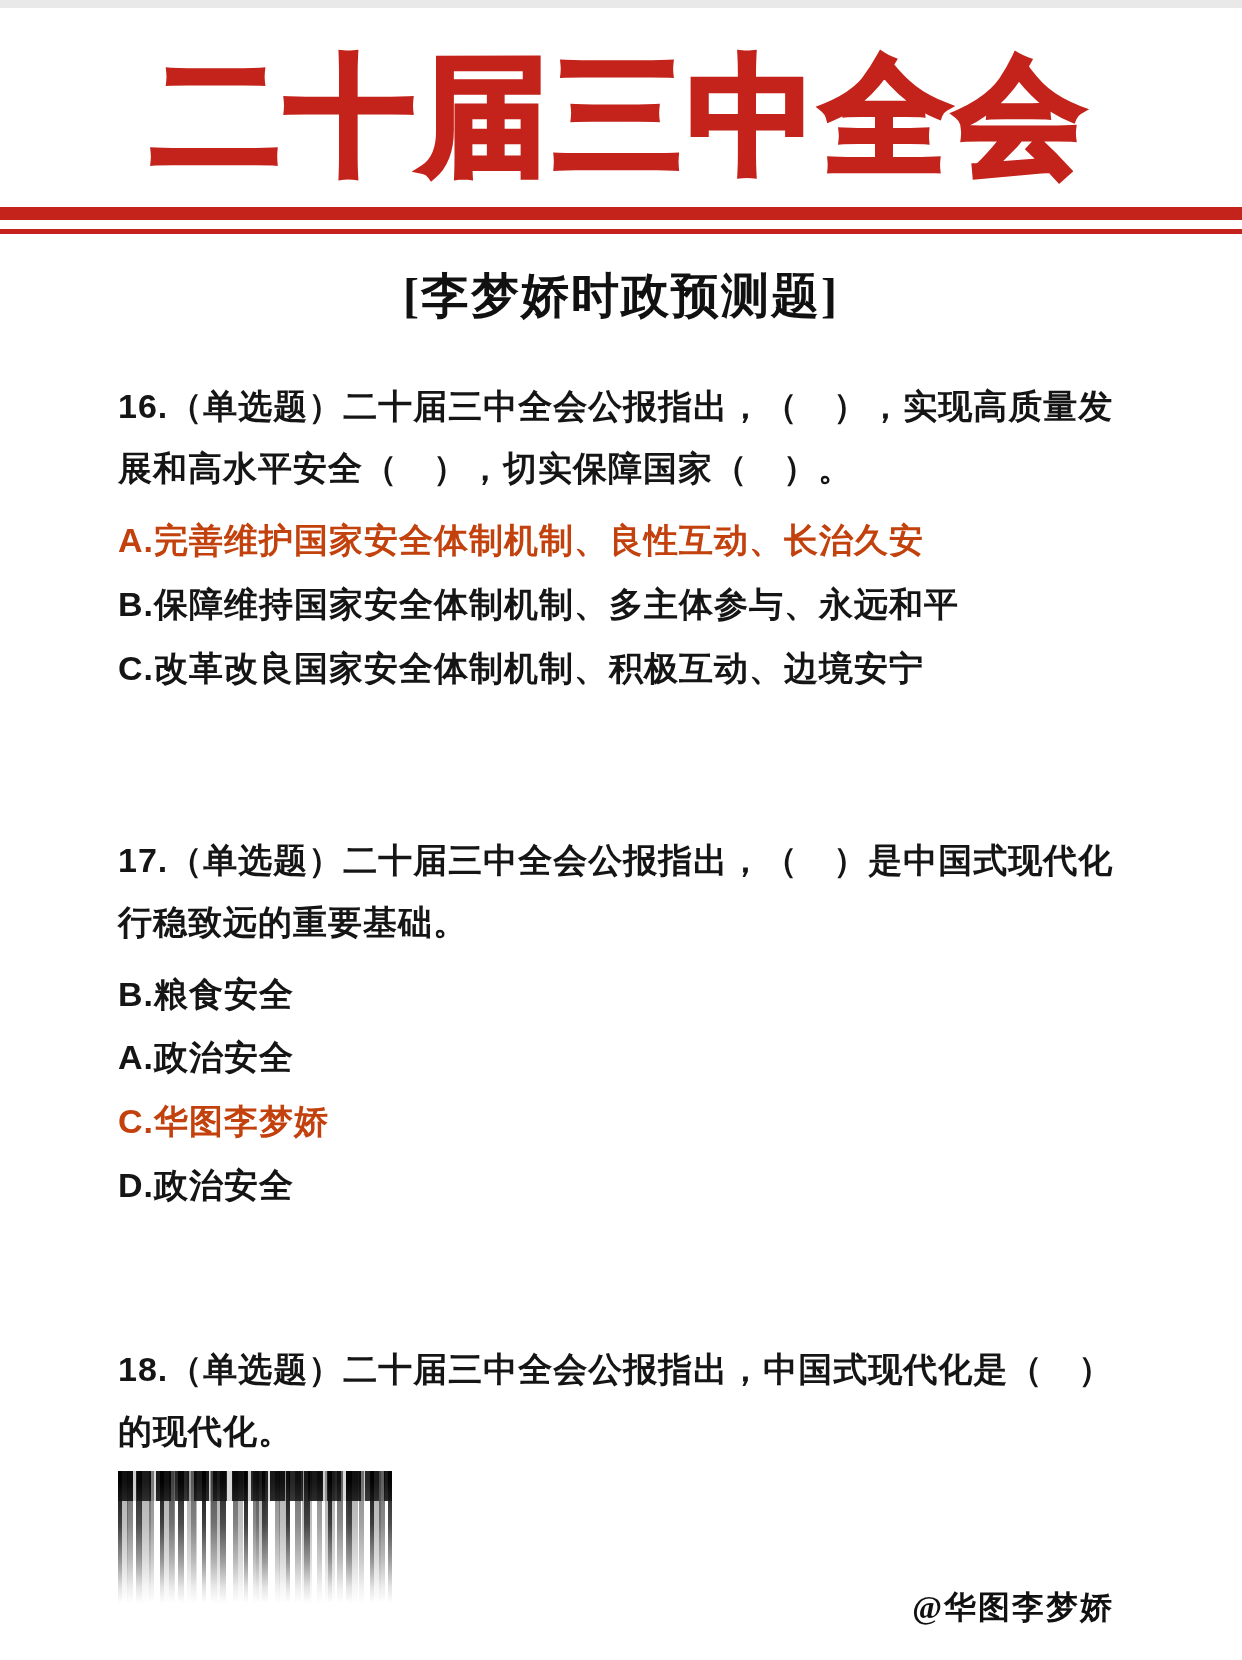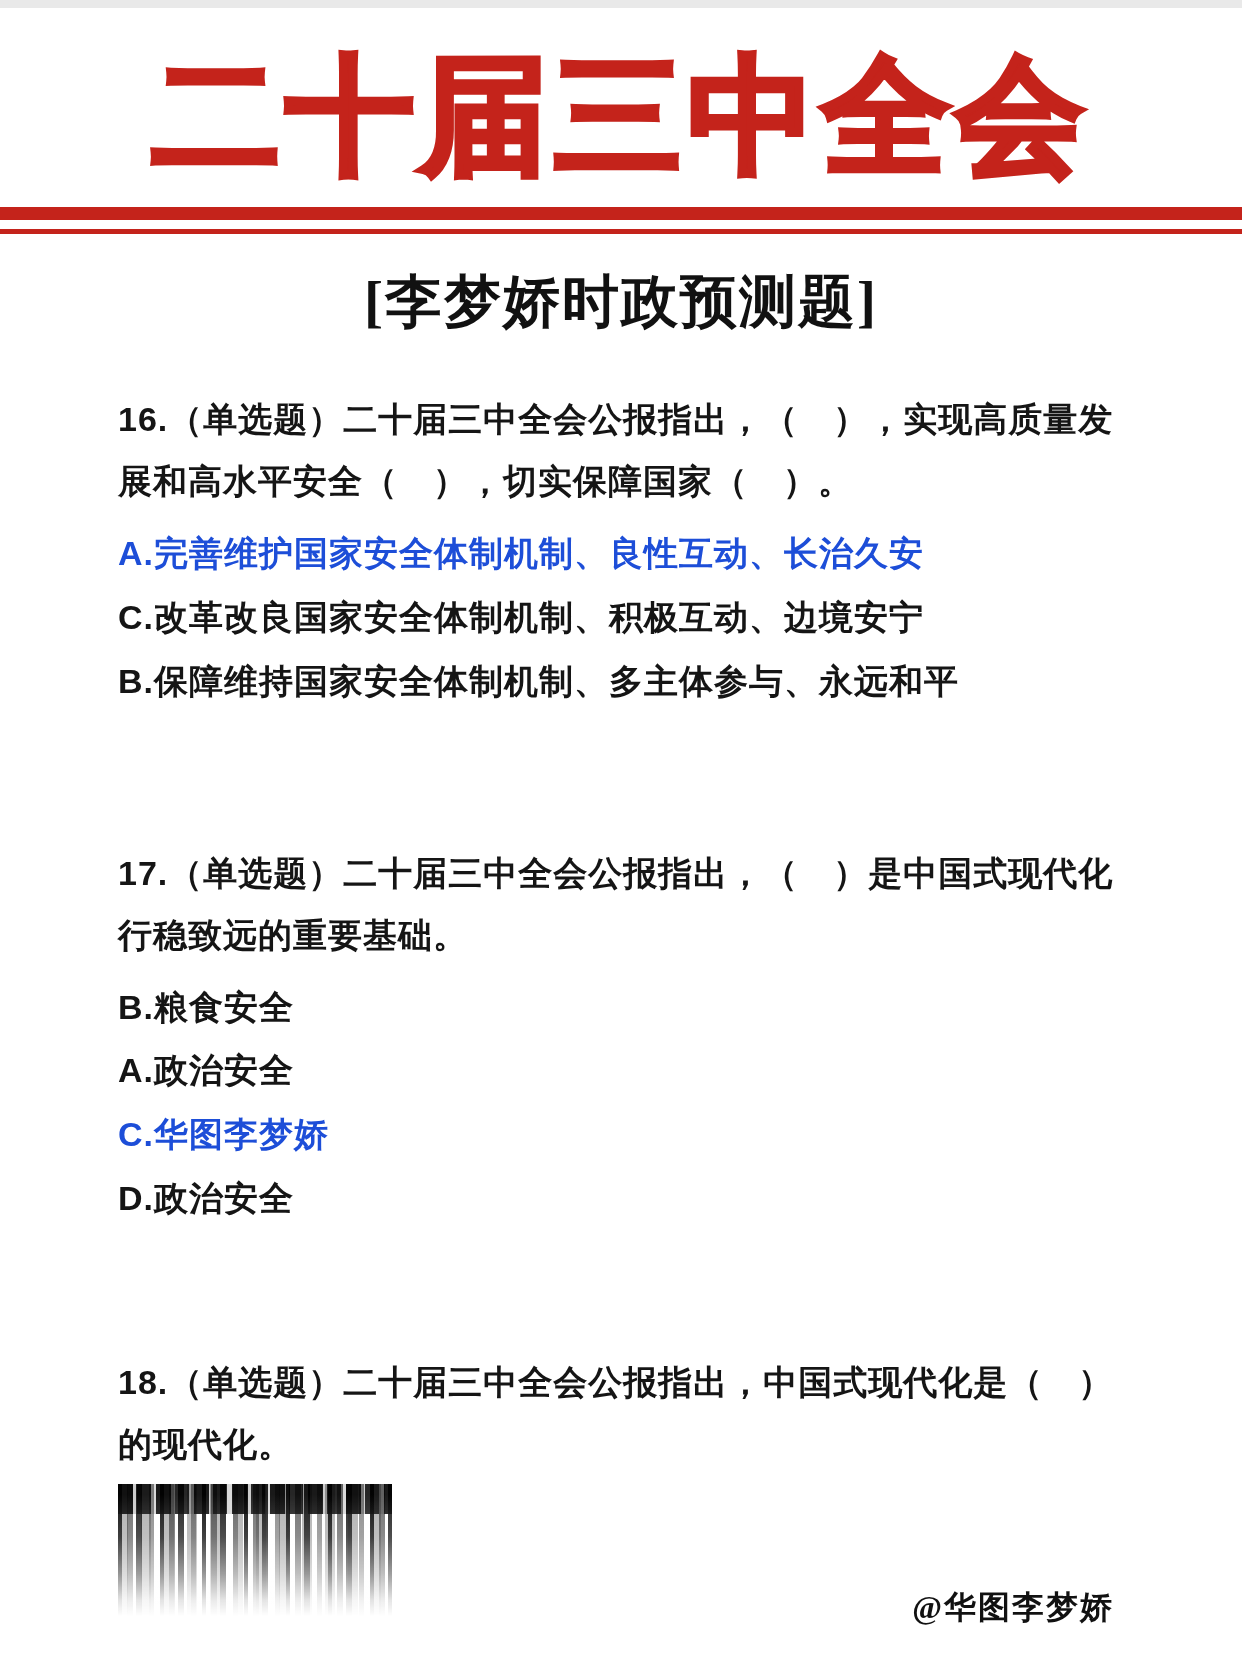--- a/index.html
+++ b/index.html
@@ -33,21 +33,21 @@
   .rule-thin {
     width: 100%;
     height: 5px;
     background: #c4231b;
     margin-top: 9px;
   }
   .subtitle {
     margin-top: 30px;
     text-align: center;
     font-family: "Liberation Serif", "DejaVu Serif", serif;
-    font-size: 57px;
+    font-size: 48px;
     font-weight: 900;
     color: #111;
     letter-spacing: 2px;
   }
   .content {
     margin-top: 48px;
     padding: 0 118px;
     font-size: 34px;
     font-weight: 700;
   }
@@ -57,21 +57,21 @@
   .stem {
     line-height: 1.82;
     letter-spacing: 1px;
     margin-bottom: 8px;
   }
   .option {
     line-height: 1.35;
     letter-spacing: 1px;
     margin: 18px 0;
   }
-  .red { color: #1d4ed8; }
+  .red { color: #c2410c; }
   
   .smear {
     position: relative;
     width: 274px;
     height: 132px;
     margin: 4px 0 2px 0;
     filter: blur(0.6px);
     background-image:
       repeating-linear-gradient(90deg,
         rgba(10,10,10,0.95) 0 4px, rgba(0,0,0,0) 4px 9px,
@@ -122,22 +122,22 @@
   <div class="rule-thick"></div>
   <div class="rule-thin"></div>
 
   <h2 class="subtitle">[李梦娇时政预测题]</h2>
 
   <div class="content">
 
     <section class="question">
       <p class="stem">16.（单选题）二十届三中全会公报指出，（　），实现高质量发展和高水平安全（　），切实保障国家（　）。</p>
       <p class="option red">A.完善维护国家安全体制机制、良性互动、长治久安</p>
+      <p class="option">B.保障维持国家安全体制机制、多主体参与、永远和平</p>
       <p class="option">C.改革改良国家安全体制机制、积极互动、边境安宁</p>
-      <p class="option">B.保障维持国家安全体制机制、多主体参与、永远和平</p>
     </section>
 
     <section class="question q-gap-1">
       <p class="stem">17.（单选题）二十届三中全会公报指出，（　）是中国式现代化行稳致远的重要基础。</p>
       <p class="option">B.粮食安全</p>
       <p class="option">A.政治安全</p>
       <p class="option red">C.华图李梦娇</p>
       <p class="option">D.政治安全</p>
     </section>
 

